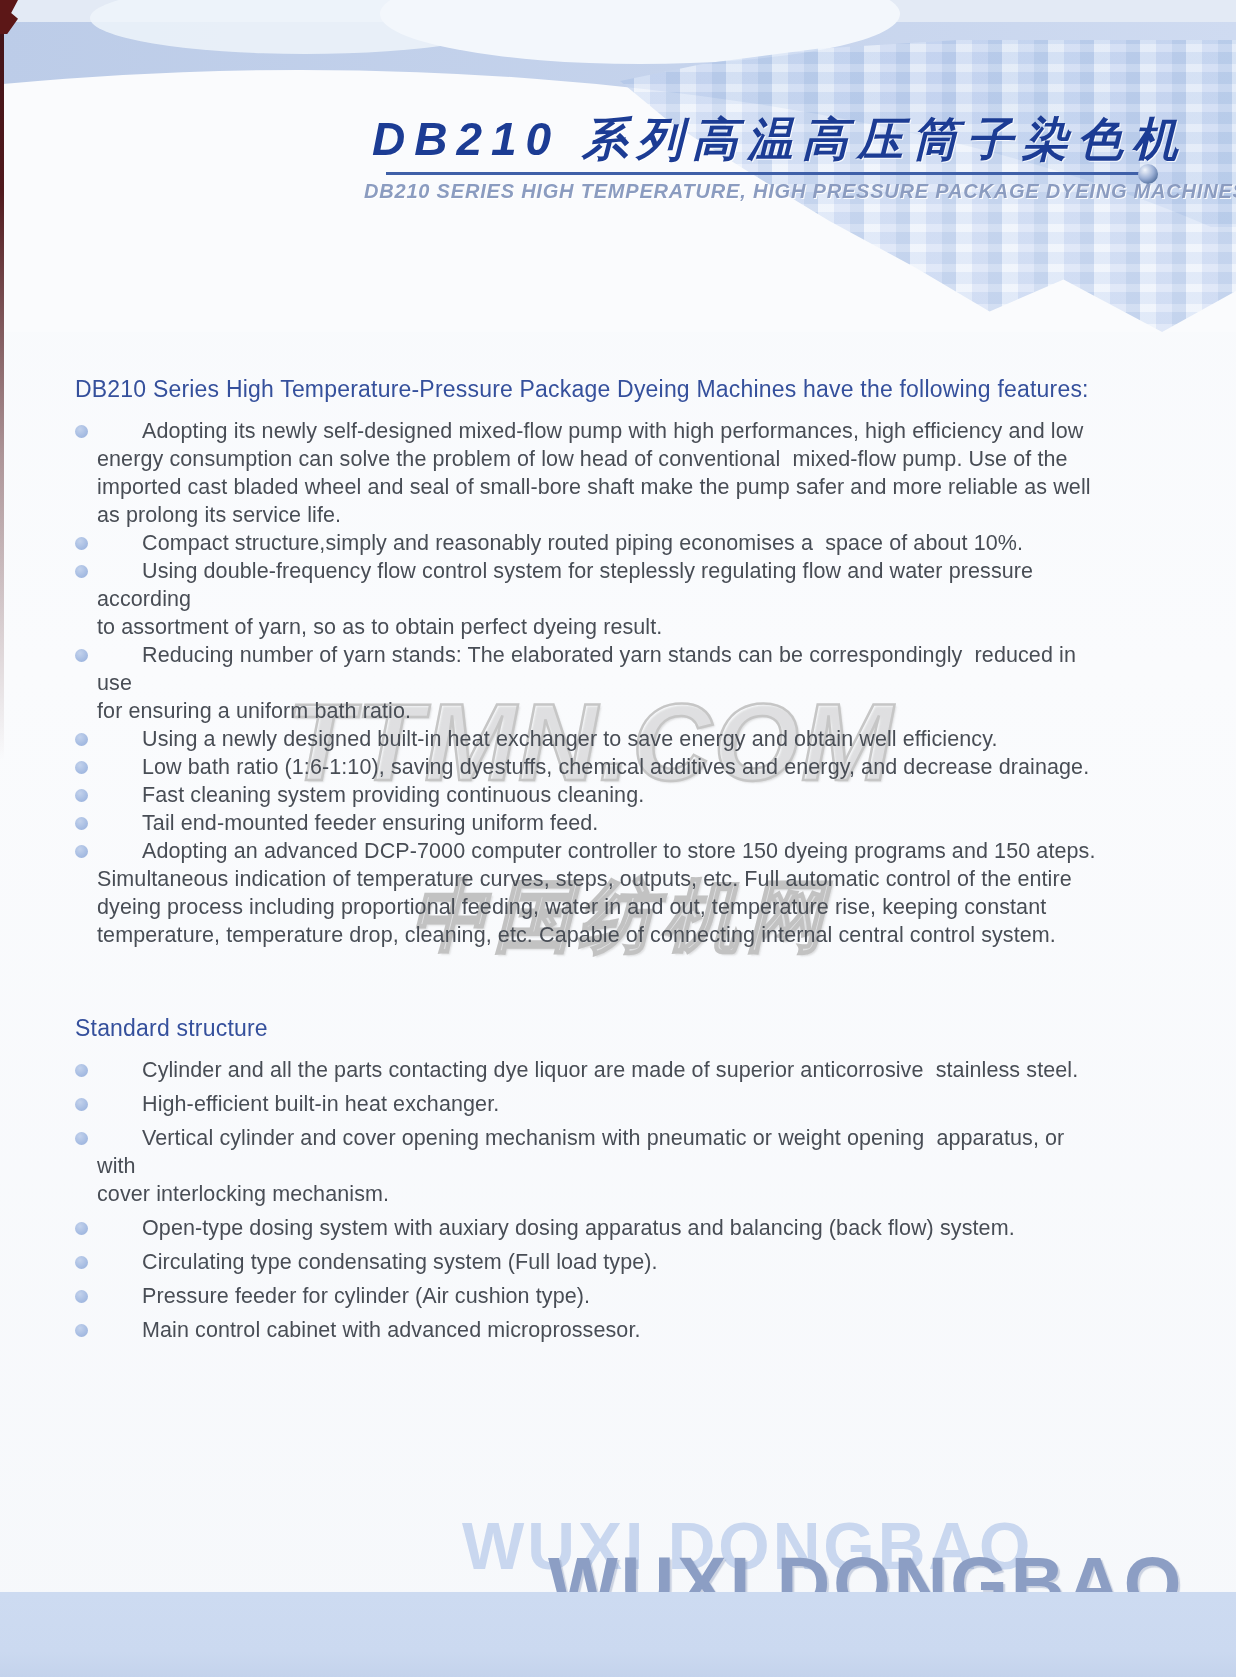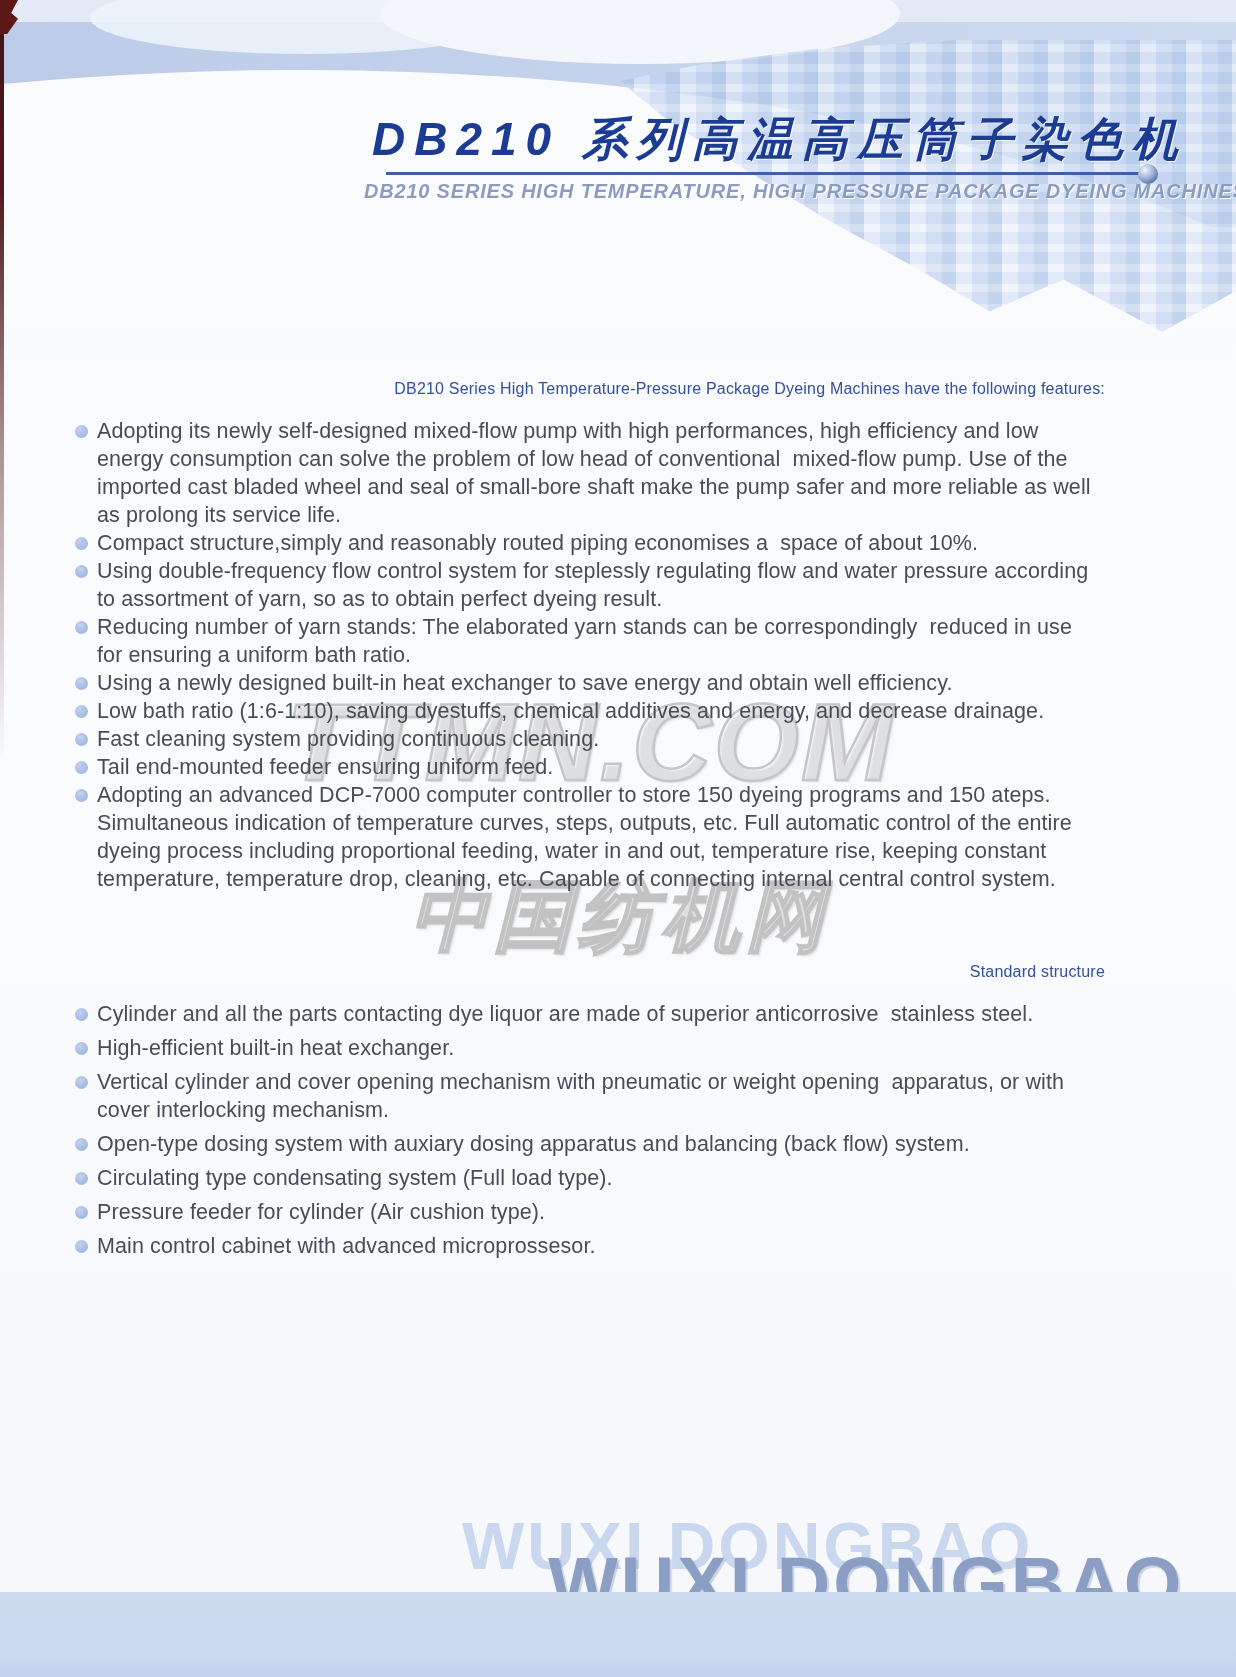--- a/index.html
+++ b/index.html
@@ -37,26 +37,26 @@
     text-shadow:1px 1px 0 rgba(255,255,255,.9);}
 
   
   .edge-left{position:absolute;left:0;top:0;width:4px;height:760px;
     background:linear-gradient(180deg,#421317 0%,#50191d 25%,rgba(80,25,29,.45) 60%,rgba(80,25,29,0) 100%);}
   .corner-mark{position:absolute;left:0;top:0;width:18px;height:34px;background:#5c1717;
     clip-path:polygon(0 0,100% 0,62% 38%,100% 55%,40% 100%,0 100%);}
 
   
   .content{position:absolute;left:75px;top:374px;width:1030px;color:#484d55;}
-  .sec-heading{margin:0 0 13px 0;font-size:16px;line-height:30px;font-weight:400;color:#35509c;letter-spacing:.2px;text-align:right;}
+  .sec-heading{margin:0 0 13px 0;font-size:23px;line-height:30px;font-weight:400;color:#35509c;letter-spacing:.2px;}
   .blist{list-style:none;margin:0;padding:0;font-size:21.5px;line-height:28px;letter-spacing:.1px;}
   .blist li{position:relative;padding-left:22px;margin:0;}
   .blist .dot{position:absolute;left:0;top:8px;width:13px;height:13px;border-radius:50%;
     background:radial-gradient(circle at 38% 32%, #c3d2ec 0%, #a6bce2 60%, #96aeda 100%);}
-  .btext{white-space:pre-wrap;}
+  .btext{white-space:pre-wrap;margin-left:45px;}
   .structure-heading{margin-top:64px;}
   .blist.spaced li{margin-bottom:6px;}
 
   
   .wm{position:absolute;margin:8px;font-weight:bold;font-style:italic;pointer-events:none;
     color:rgba(255,255,255,.05);-webkit-text-stroke:2.5px #c6c6c6;
     text-shadow:2px 2px 2px rgba(170,170,170,.35);white-space:nowrap;}
   .wm1{left:278px;top:676px;font-size:110px;line-height:116px;letter-spacing:2px;}
   .wm2{left:402px;top:866px;font-size:78px;line-height:84px;letter-spacing:6px;-webkit-text-stroke:2px #c2c2c2;}
 

